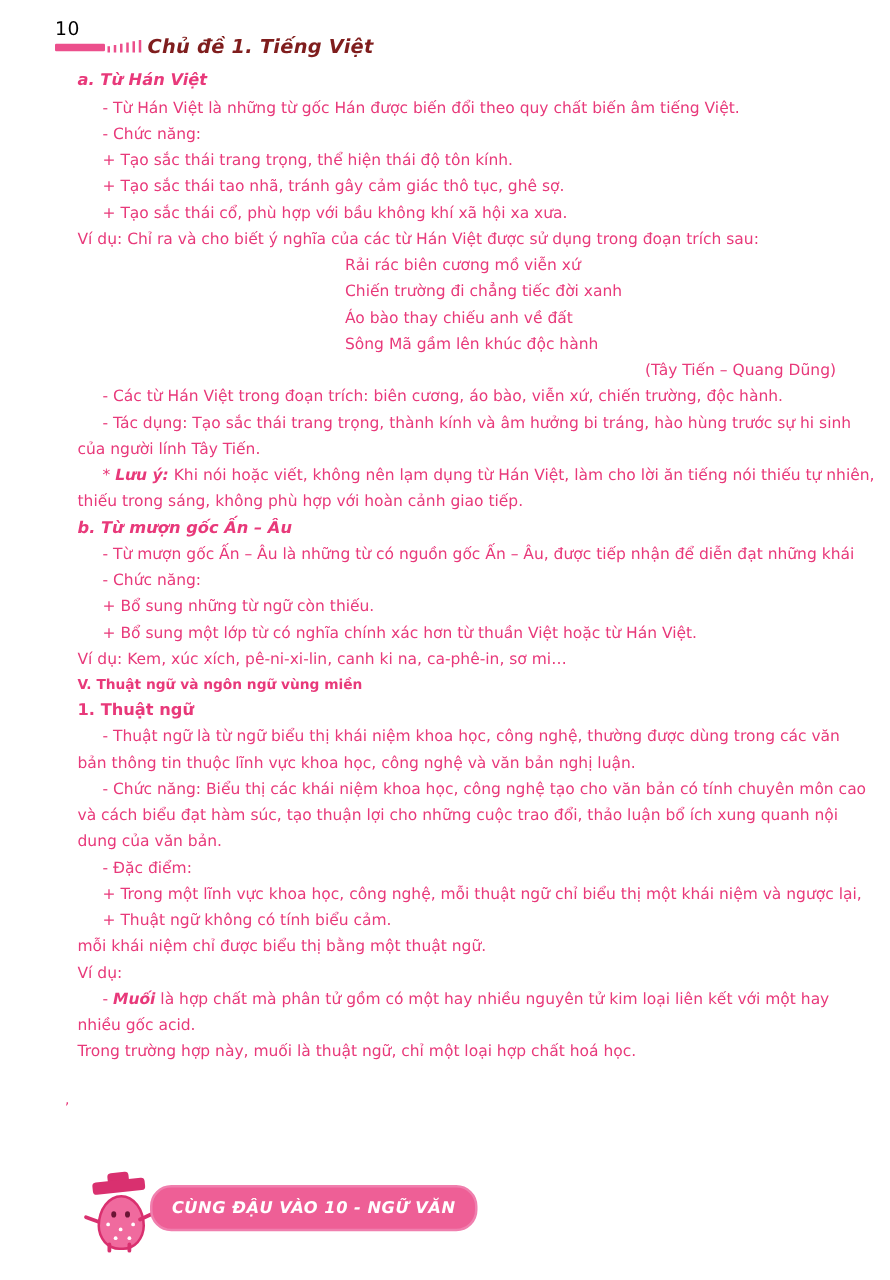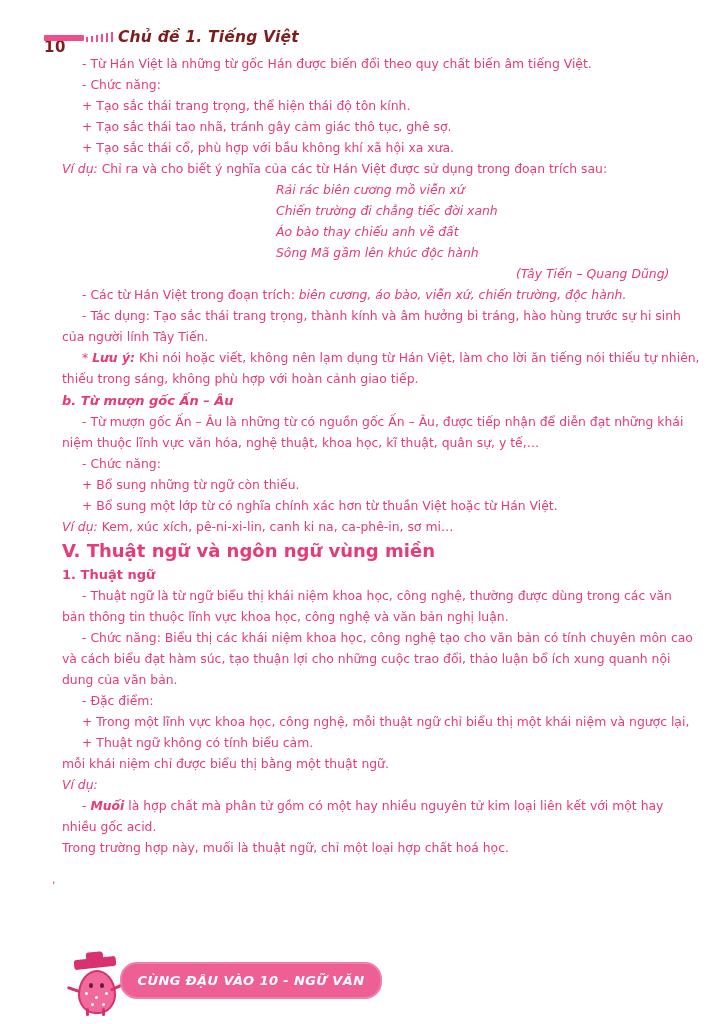--- a/index.html
+++ b/index.html
@@ -22,24 +22,23 @@
     top: 14px;
     left: 0;
     width: 712px;
     height: 34px;
   }
   .page-number {
     position: absolute;
     left: 44px;
     top: 0px;
     font-size: 15px;
-    font-weight: bold;
-    color: #7f1d1d;
+    font-weight: normal;
+    color: #000000;
     letter-spacing: 0.5px;
-    margin-top: 24px;
   }
   .header-bar {
     position: absolute;
     left: 44px;
     top: 21px;
     width: 40px;
     height: 6px;
     background: #ec4f8c;
     border-radius: 1px;
   }
@@ -89,34 +88,34 @@
     white-space: pre-wrap;
   }
   .l { margin-bottom: 8.6px; }
 
   .ind0 { margin-left: 62px; }   
   .ind1 { margin-left: 62px; }   
   .ind2 { margin-left: 82px; }   
   .ind3 { margin-left: 62px; }   
   .indq { margin-left: 276px; }  
   .indsig { margin-left: 516px; }
-  .ital { font-style: italic; }
+  .ital { }
   .bi { font-weight: bold; font-style: italic; }
 
   .sec-a, .sec-b { font-weight: bold; font-style: italic; font-size: 13px; }
-  .roman { font-weight: bold; font-size: 18px; }
+  .roman { font-weight: bold; font-size: 11px; }
   .numhead { font-weight: bold; font-size: 13px; }
 
   .star { color: #e8397a; }
 
   
   .footer {
     position: absolute;
     left: 44px;
-    bottom: 12px;
+    bottom: 26px;
     width: 340px;
     height: 66px;
   }
   .footer-badge {
     position: absolute;
     left: 76px;
     top: 16px;
     width: 258px;
     height: 33px;
     background: #ee5f96;
@@ -214,20 +213,21 @@
       <i></i>
       <i></i>
       <i></i>
       <i></i>
   </div>
   <div class="header-title">Chủ đề 1. Tiếng Việt</div>
 </div>
 
 <div class="content">
 
+  <p class="line l ind1 sec-a">a. Từ Hán Việt</p>
 
   <p class="line l ind2">- Từ Hán Việt là những từ gốc Hán được biến đổi theo quy chất biến âm tiếng Việt.</p>
   <p class="line l ind2">- Chức năng:</p>
   <p class="line l ind2">+ Tạo sắc thái trang trọng, thể hiện thái độ tôn kính.</p>
   <p class="line l ind2">+ Tạo sắc thái tao nhã, tránh gây cảm giác thô tục, ghê sợ.</p>
   <p class="line l ind2">+ Tạo sắc thái cổ, phù hợp với bầu không khí xã hội xa xưa.</p>
 
   <p class="line l ind3"><span class="ital">Ví dụ:</span><span> Chỉ ra và cho biết ý nghĩa của các từ Hán Việt được sử dụng trong đoạn trích sau:</span></p>
 
   <p class="line l indq ital">Rải rác biên cương mồ viễn xứ</p>
@@ -240,21 +240,20 @@
 
   <p class="line l ind2">- Tác dụng: Tạo sắc thái trang trọng, thành kính và âm hưởng bi tráng, hào hùng trước sự hi sinh</p>
   <p class="line l ind0">của người lính Tây Tiến.</p>
 
   <p class="line l ind2"><span class="star">* </span><span class="bi">Lưu ý:</span><span> Khi nói hoặc viết, không nên lạm dụng từ Hán Việt, làm cho lời ăn tiếng nói thiếu tự nhiên,</span></p>
   <p class="line l ind0">thiếu trong sáng, không phù hợp với hoàn cảnh giao tiếp.</p>
 
   <p class="line l ind1 sec-b">b. Từ mượn gốc Ấn – Âu</p>
 
   <p class="line l ind2">- Từ mượn gốc Ấn – Âu là những từ có nguồn gốc Ấn – Âu, được tiếp nhận để diễn đạt những khái</p>
-  <p class="line l ind0">niệm thuộc lĩnh vực văn hóa, nghệ thuật, khoa học, kĩ thuật, quân sự, y tế,…</p>
   <p class="line l ind2">- Chức năng:</p>
   <p class="line l ind2">+ Bổ sung những từ ngữ còn thiếu.</p>
   <p class="line l ind2">+ Bổ sung một lớp từ có nghĩa chính xác hơn từ thuần Việt hoặc từ Hán Việt.</p>
 
   <p class="line l ind3"><span class="ital">Ví dụ:</span><span> Kem, xúc xích, pê-ni-xi-lin, canh ki na, ca-phê-in, sơ mi…</span></p>
 
   <p class="line l ind3 roman">V. Thuật ngữ và ngôn ngữ vùng miền</p>
   <p class="line l ind3 numhead">1. Thuật ngữ</p>
 
   <p class="line l ind2">- Thuật ngữ là từ ngữ biểu thị khái niệm khoa học, công nghệ, thường được dùng trong các văn</p>

